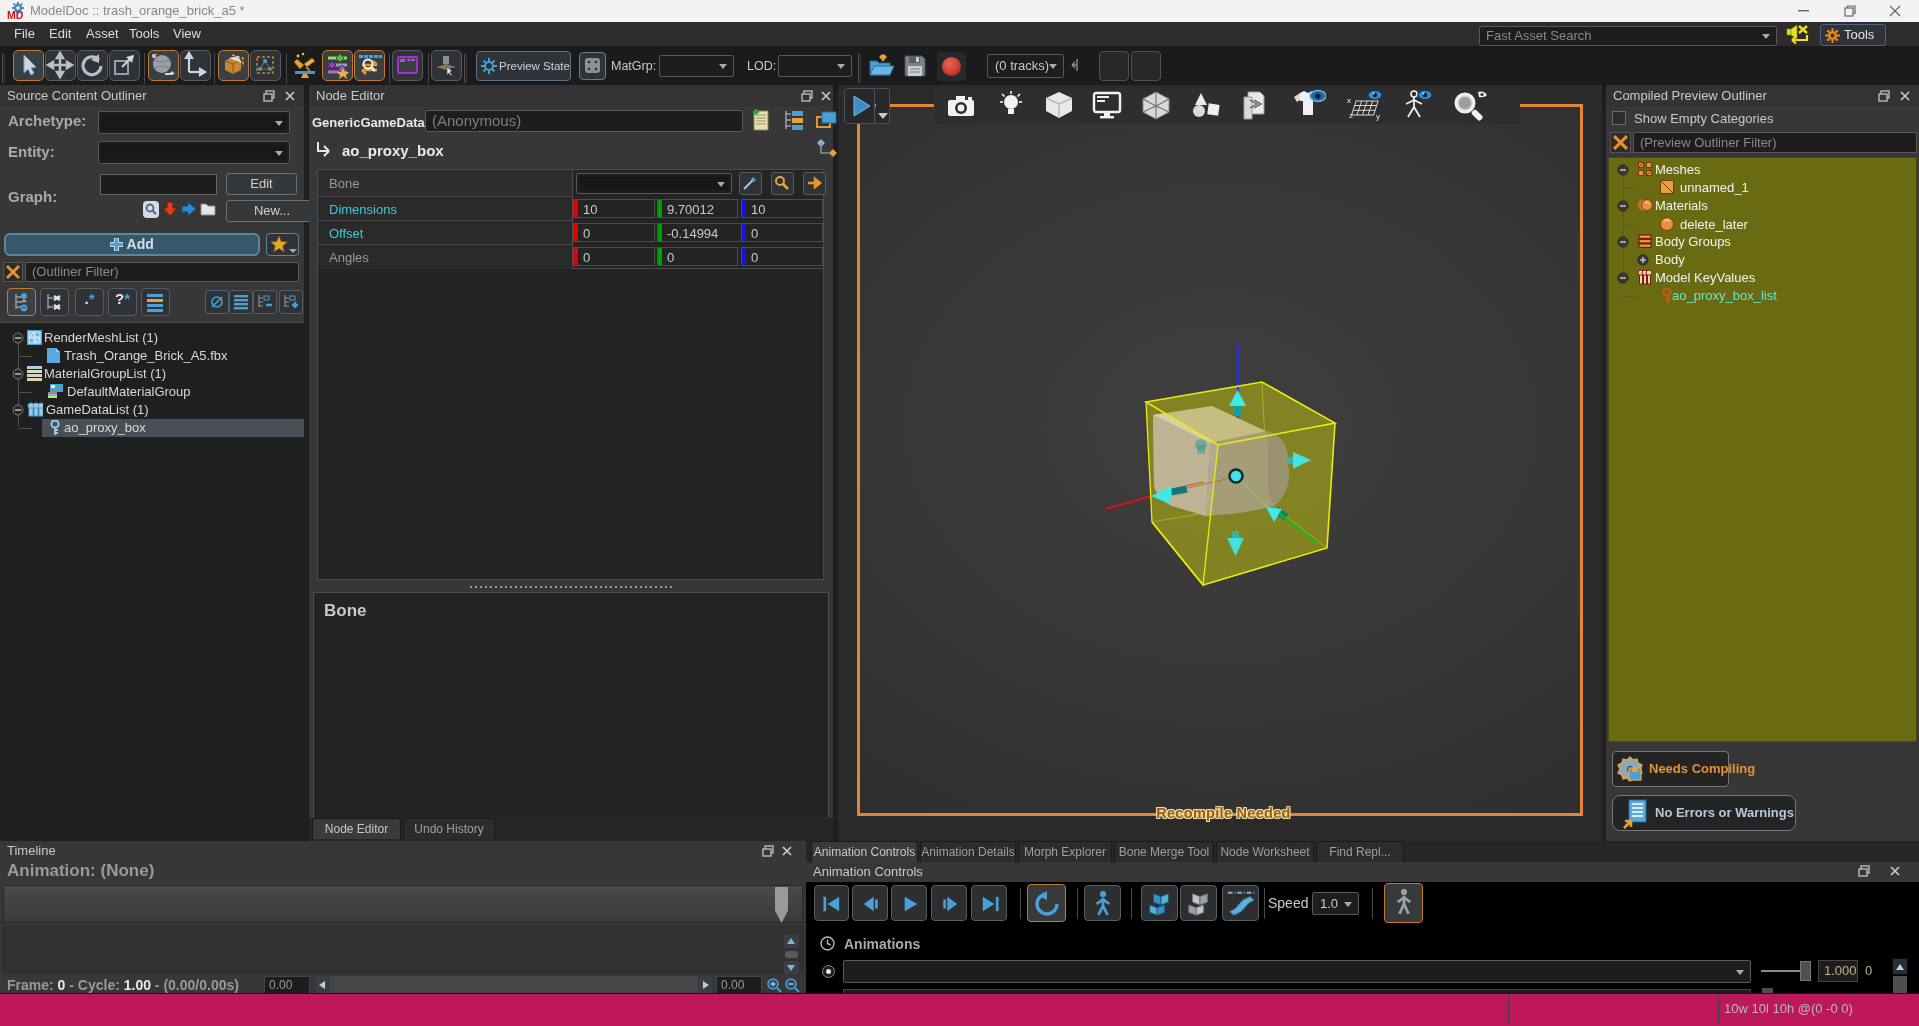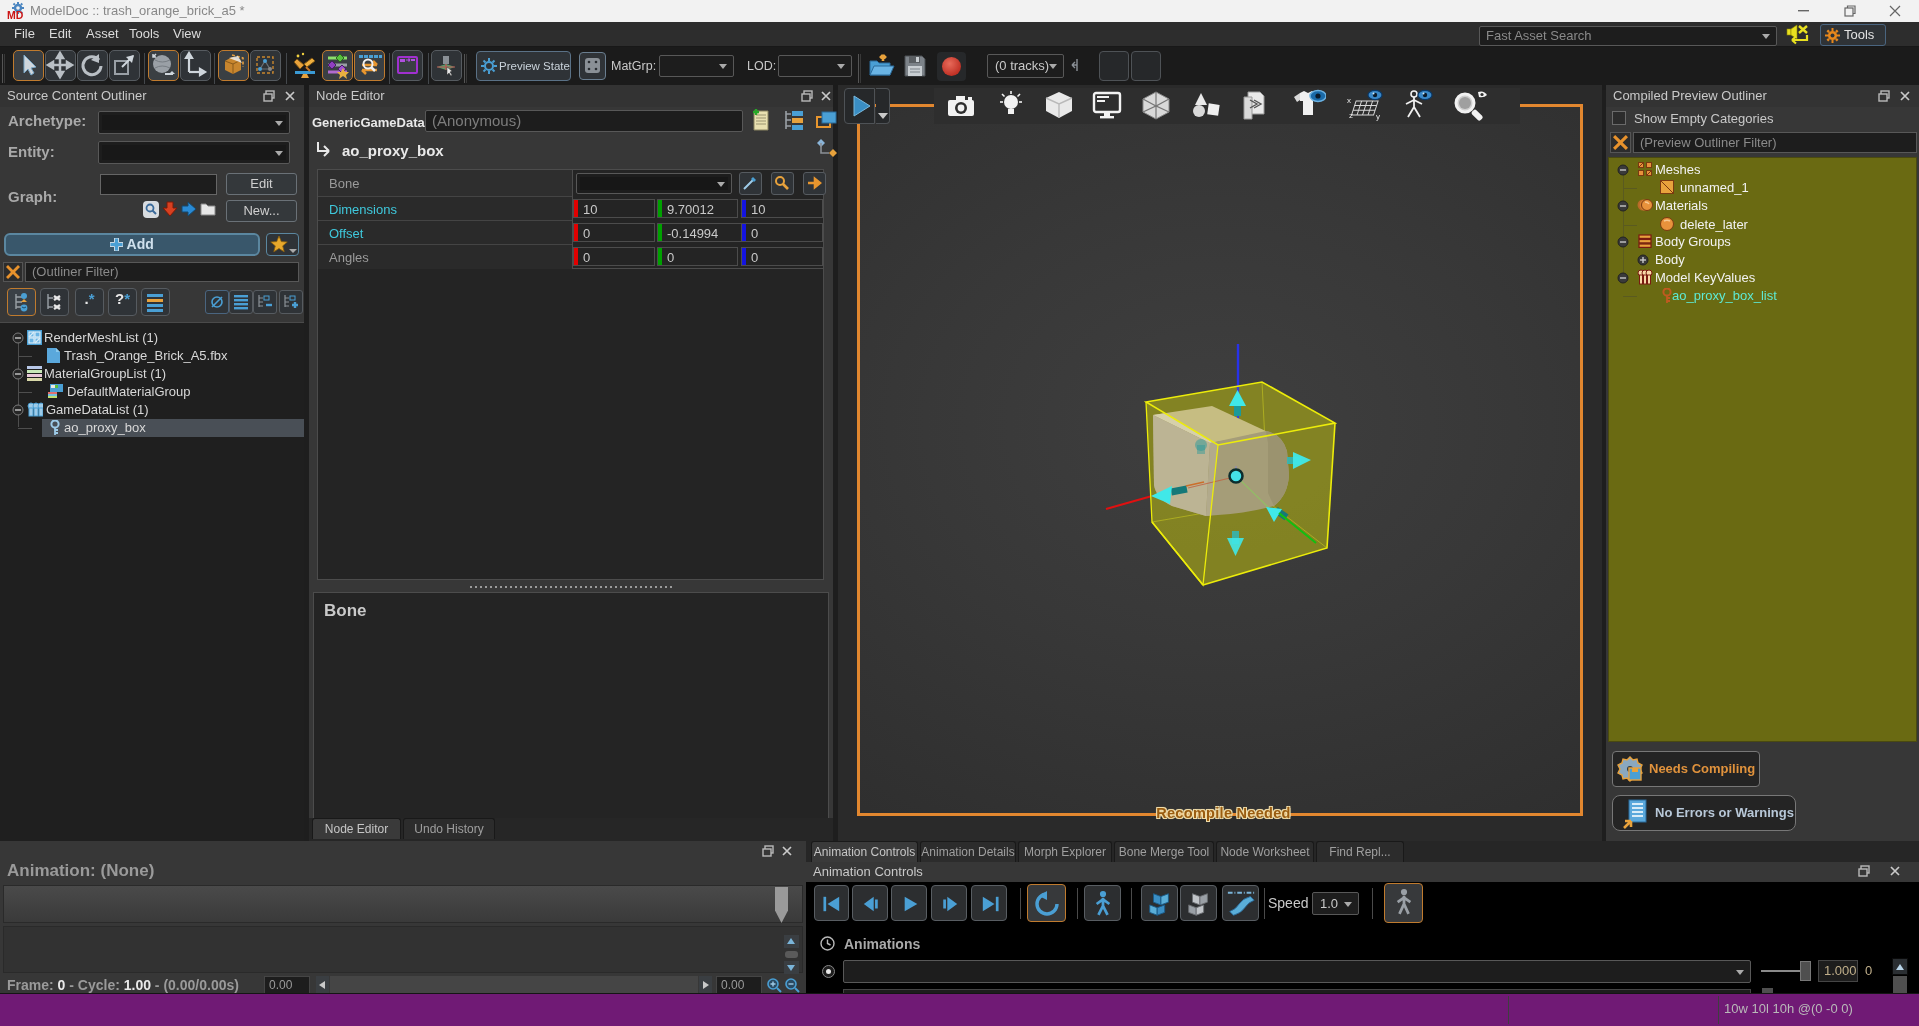--- a/index.html
+++ b/index.html
@@ -31,21 +31,21 @@
   border-left:4px solid transparent; border-right:4px solid transparent; border-top:5px solid #aaa; }
 .btn2 { background:#34383b; border:1px solid #6a7177; border-radius:3px; color:#cfcfcf; font-size:13px; text-align:center; }
 
 
 #leftpanel { left:0; top:85px; width:304px; height:756px; background:#373737; }
 #nodepanel { left:309px; top:85px; width:524px; height:756px; background:#373737; }
 #viewport  { left:838px; top:85px; width:764px; height:762px; background:#2a2a2a; }
 #rightpanel{ left:1606px; top:85px; width:313px; height:762px; background:#373737; }
 #timeline  { left:0; top:841px; width:806px; height:152px; background:#373737; }
 #animarea  { left:806px; top:841px; width:1113px; height:152px; background:#000000; }
-#statusbar { left:0; top:993px; width:1919px; height:33px; background:#701a75; border-top:1px solid #151515; }
+#statusbar { left:0; top:993px; width:1919px; height:33px; background:#be185d; border-top:1px solid #151515; }
 
 .treerow { position:absolute; font-size:13px; color:#d8d8d8; height:18px; line-height:18px; width:100%; }
 .treerow span { white-space:nowrap; }
 .olivetree { background:#6a6a12; }
 
 .tab { position:absolute; height:21px; line-height:21px; font-size:12px; color:#9f9f9f; white-space:nowrap; overflow:hidden;
   background:#2c2c2c; border:1px solid #191919; border-bottom:none; text-align:center;
   border-radius:3px 3px 0 0; }
 .tab.active { background:#3a3a3a; color:#c6c6c6; }
 </style>
@@ -353,21 +353,21 @@
   </svg>
   <svg class="abs" style="left:162px;top:116px;" width="16" height="17" viewBox="0 0 16 17">
     <path d="M5 1 L11 1 L11 7 L15 7 L8 15 L1 7 L5 7 Z" fill="#d84020" stroke="#7a1a08" stroke-width="1"></path>
   </svg>
   <svg class="abs" style="left:181px;top:116px;" width="16" height="17" viewBox="0 0 16 17">
     <path d="M1 11 L1 5 L7 5 L7 1 L15 8 L7 15 L7 11 Z" fill="#2a8ad4" stroke="#14496e" stroke-width="1"></path>
   </svg>
   <svg class="abs" style="left:200px;top:116px;" width="16" height="17" viewBox="0 0 16 17">
     <path d="M1 14 L1 3 L6 3 L8 5 L15 5 L15 14 Z" fill="#e6e6e6" stroke="#888" stroke-width="1"></path>
   </svg>
-  <div class="abs btn2" style="left:226px;top:115px;width:71px;height:22px;line-height:20px;">New...</div>
+  <div class="abs btn2" style="left:226px;top:115px;width:92px;height:22px;line-height:20px;">New...</div>
 
   <div class="abs" style="left:4px;top:148px;width:256px;height:23px;background:#39576b;border:2px solid #5b87a0;border-radius:6px;">
     <div style="text-align:center;font-size:14px;font-weight:bold;color:#cfe0ec;line-height:19px;">
     <svg width="13" height="13" viewBox="0 0 13 13" style="vertical-align:-2px;">
             <path d="M4.5 0 L8.5 0 L8.5 4.5 L13 4.5 L13 8.5 L8.5 8.5 L8.5 13 L4.5 13 L4.5 8.5 L0 8.5 L0 4.5 L4.5 4.5 Z" fill="#4a9fd4" stroke="#c8d8e4" stroke-width="1"></path>
           </svg>
     Add</div>
   </div>
   <div class="abs" style="left:266px;top:148px;width:33px;height:23px;background:#2f3337;border:1px solid #5b87a0;border-radius:4px;">
     <svg width="18" height="17" viewBox="0 0 18 17" style="margin:2px 0 0 3px;">
@@ -944,21 +944,21 @@
     <div class="treerow" style="left:0;top:129px;">
       <div class="abs" style="left:14px;top:9px;width:14px;height:1px;background:#5a5a20;"></div>
       <svg class="abs" style="left:53px;top:1px;" width="10" height="16" viewBox="0 0 10 16">
             <circle cx="5" cy="4" r="3.6" fill="none" stroke="#c05a20" stroke-width="2"></circle>
             <path d="M5 8 L5 15 M5 10 L8 10 M5 13 L8 13" stroke="#c05a20" stroke-width="1.8"></path>
           </svg>
       <span class="abs" style="left:63px;color:#5eead4;">ao_proxy_box_list</span>
     </div>
   </div>
 
-  <div class="abs" style="left:6px;top:666px;width:148px;height:36px;background:#242424;border:1px solid #777;border-radius:4px;">
+  <div class="abs" style="left:6px;top:666px;width:117px;height:36px;background:#242424;border:1px solid #777;border-radius:4px;">
     <svg width="28" height="28" viewBox="0 0 28 28" style="position:absolute;left:3px;top:3px;">
       <path d="M14 2 L17 5 L21 4 L22 8 L26 10 L24 14 L26 18 L22 20 L21 24 L17 23 L14 26 L11 23 L7 24 L6 20 L2 18 L4 14 L2 10 L6 8 L7 4 L11 5 Z" fill="#8aa8c0" stroke="#e8a23c" stroke-width="1.4"></path>
       <circle cx="14" cy="14" r="3" fill="#2e3a44"></circle>
       <rect x="13" y="13" width="12" height="12" fill="#4a9fd4" stroke="#e8a23c" stroke-width="1.4"></rect>
           <rect x="16" y="13" width="6" height="4" fill="#e8a23c"></rect>
     </svg>
     <span style="position:absolute;left:36px;top:9px;font-size:13px;font-weight:bold;color:#e0923c;white-space:nowrap;">Needs Compiling</span>
   </div>
 
   <div class="abs" style="left:6px;top:710px;width:184px;height:36px;background:#242424;border:1px solid #777;border-radius:8px;">
@@ -970,20 +970,21 @@
             <line x1="9" y1="13" x2="20" y2="13"></line>
             <line x1="9" y1="17" x2="20" y2="17"></line>
           </g>
       <path d="M1 29 L8 22 M8 22 L8 28 M8 22 L2 22" stroke="#e8a23c" stroke-width="2.6"></path>
     </svg>
     <span style="position:absolute;left:42px;top:9px;font-size:13px;font-weight:bold;color:#b8c8d8;white-space:nowrap;">No Errors or Warnings</span>
   </div>
 </div>
 
 <div class="abs" id="timeline">
+  <div class="ptitle" style="background:#373737;height:19px;line-height:19px;font-size:13px;">Timeline</div>
   <svg class="abs" style="left:762px;top:4px;" width="13" height="12" viewBox="0 0 13 12">
         <rect x="3" y="1" width="8" height="7" fill="none" stroke="#b9b9b9" stroke-width="1.4"></rect>
         <rect x="1" y="4" width="8" height="7" fill="#373737" stroke="#b9b9b9" stroke-width="1.4"></rect>
       </svg>
   <svg class="abs" style="left:781px;top:4px;" width="12" height="12" viewBox="0 0 12 12">
         <path d="M2 2 L10 10 M10 2 L2 10" stroke="#c9c9c9" stroke-width="1.7"></path>
       </svg>
   <div class="abs" style="left:7px;top:20px;font-size:17px;font-weight:bold;color:#9a9a9a;">Animation: (None)</div>
 
   <div class="abs" style="left:3px;top:44px;width:800px;height:38px;background:linear-gradient(180deg,#4a4a4a,#404040 60%,#3a3a3a);border:1px solid #2a2a2a;">

